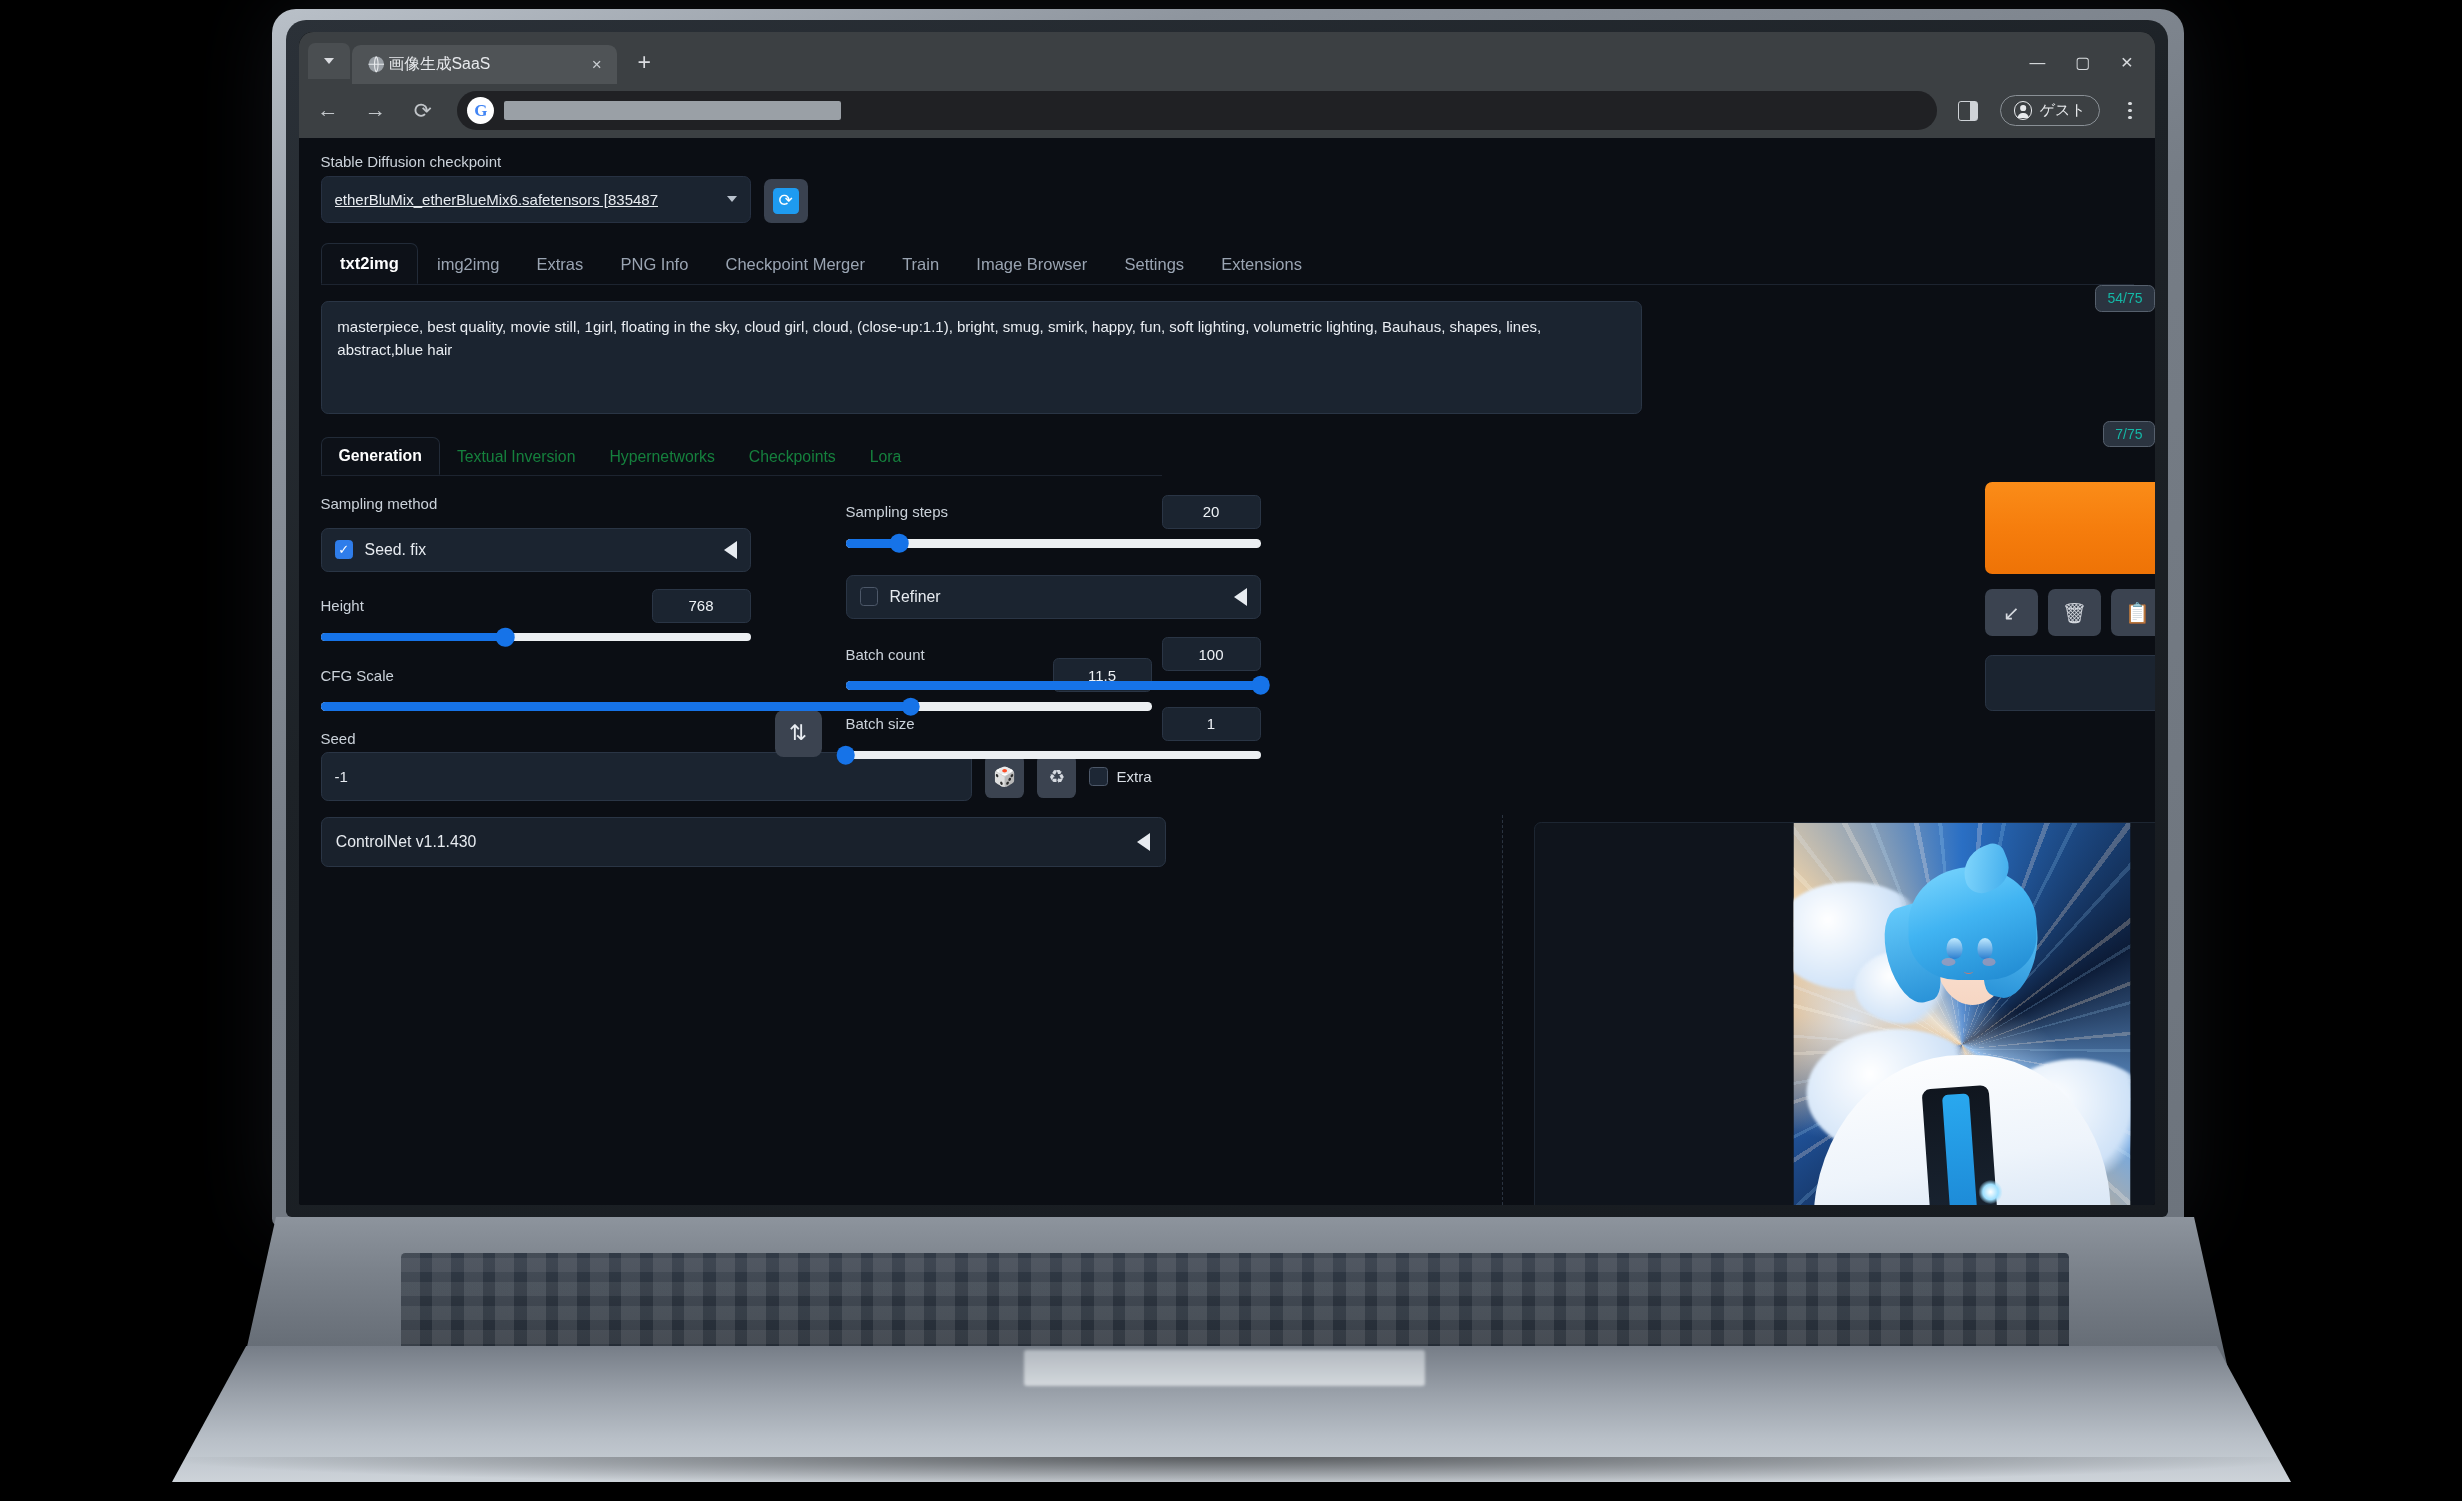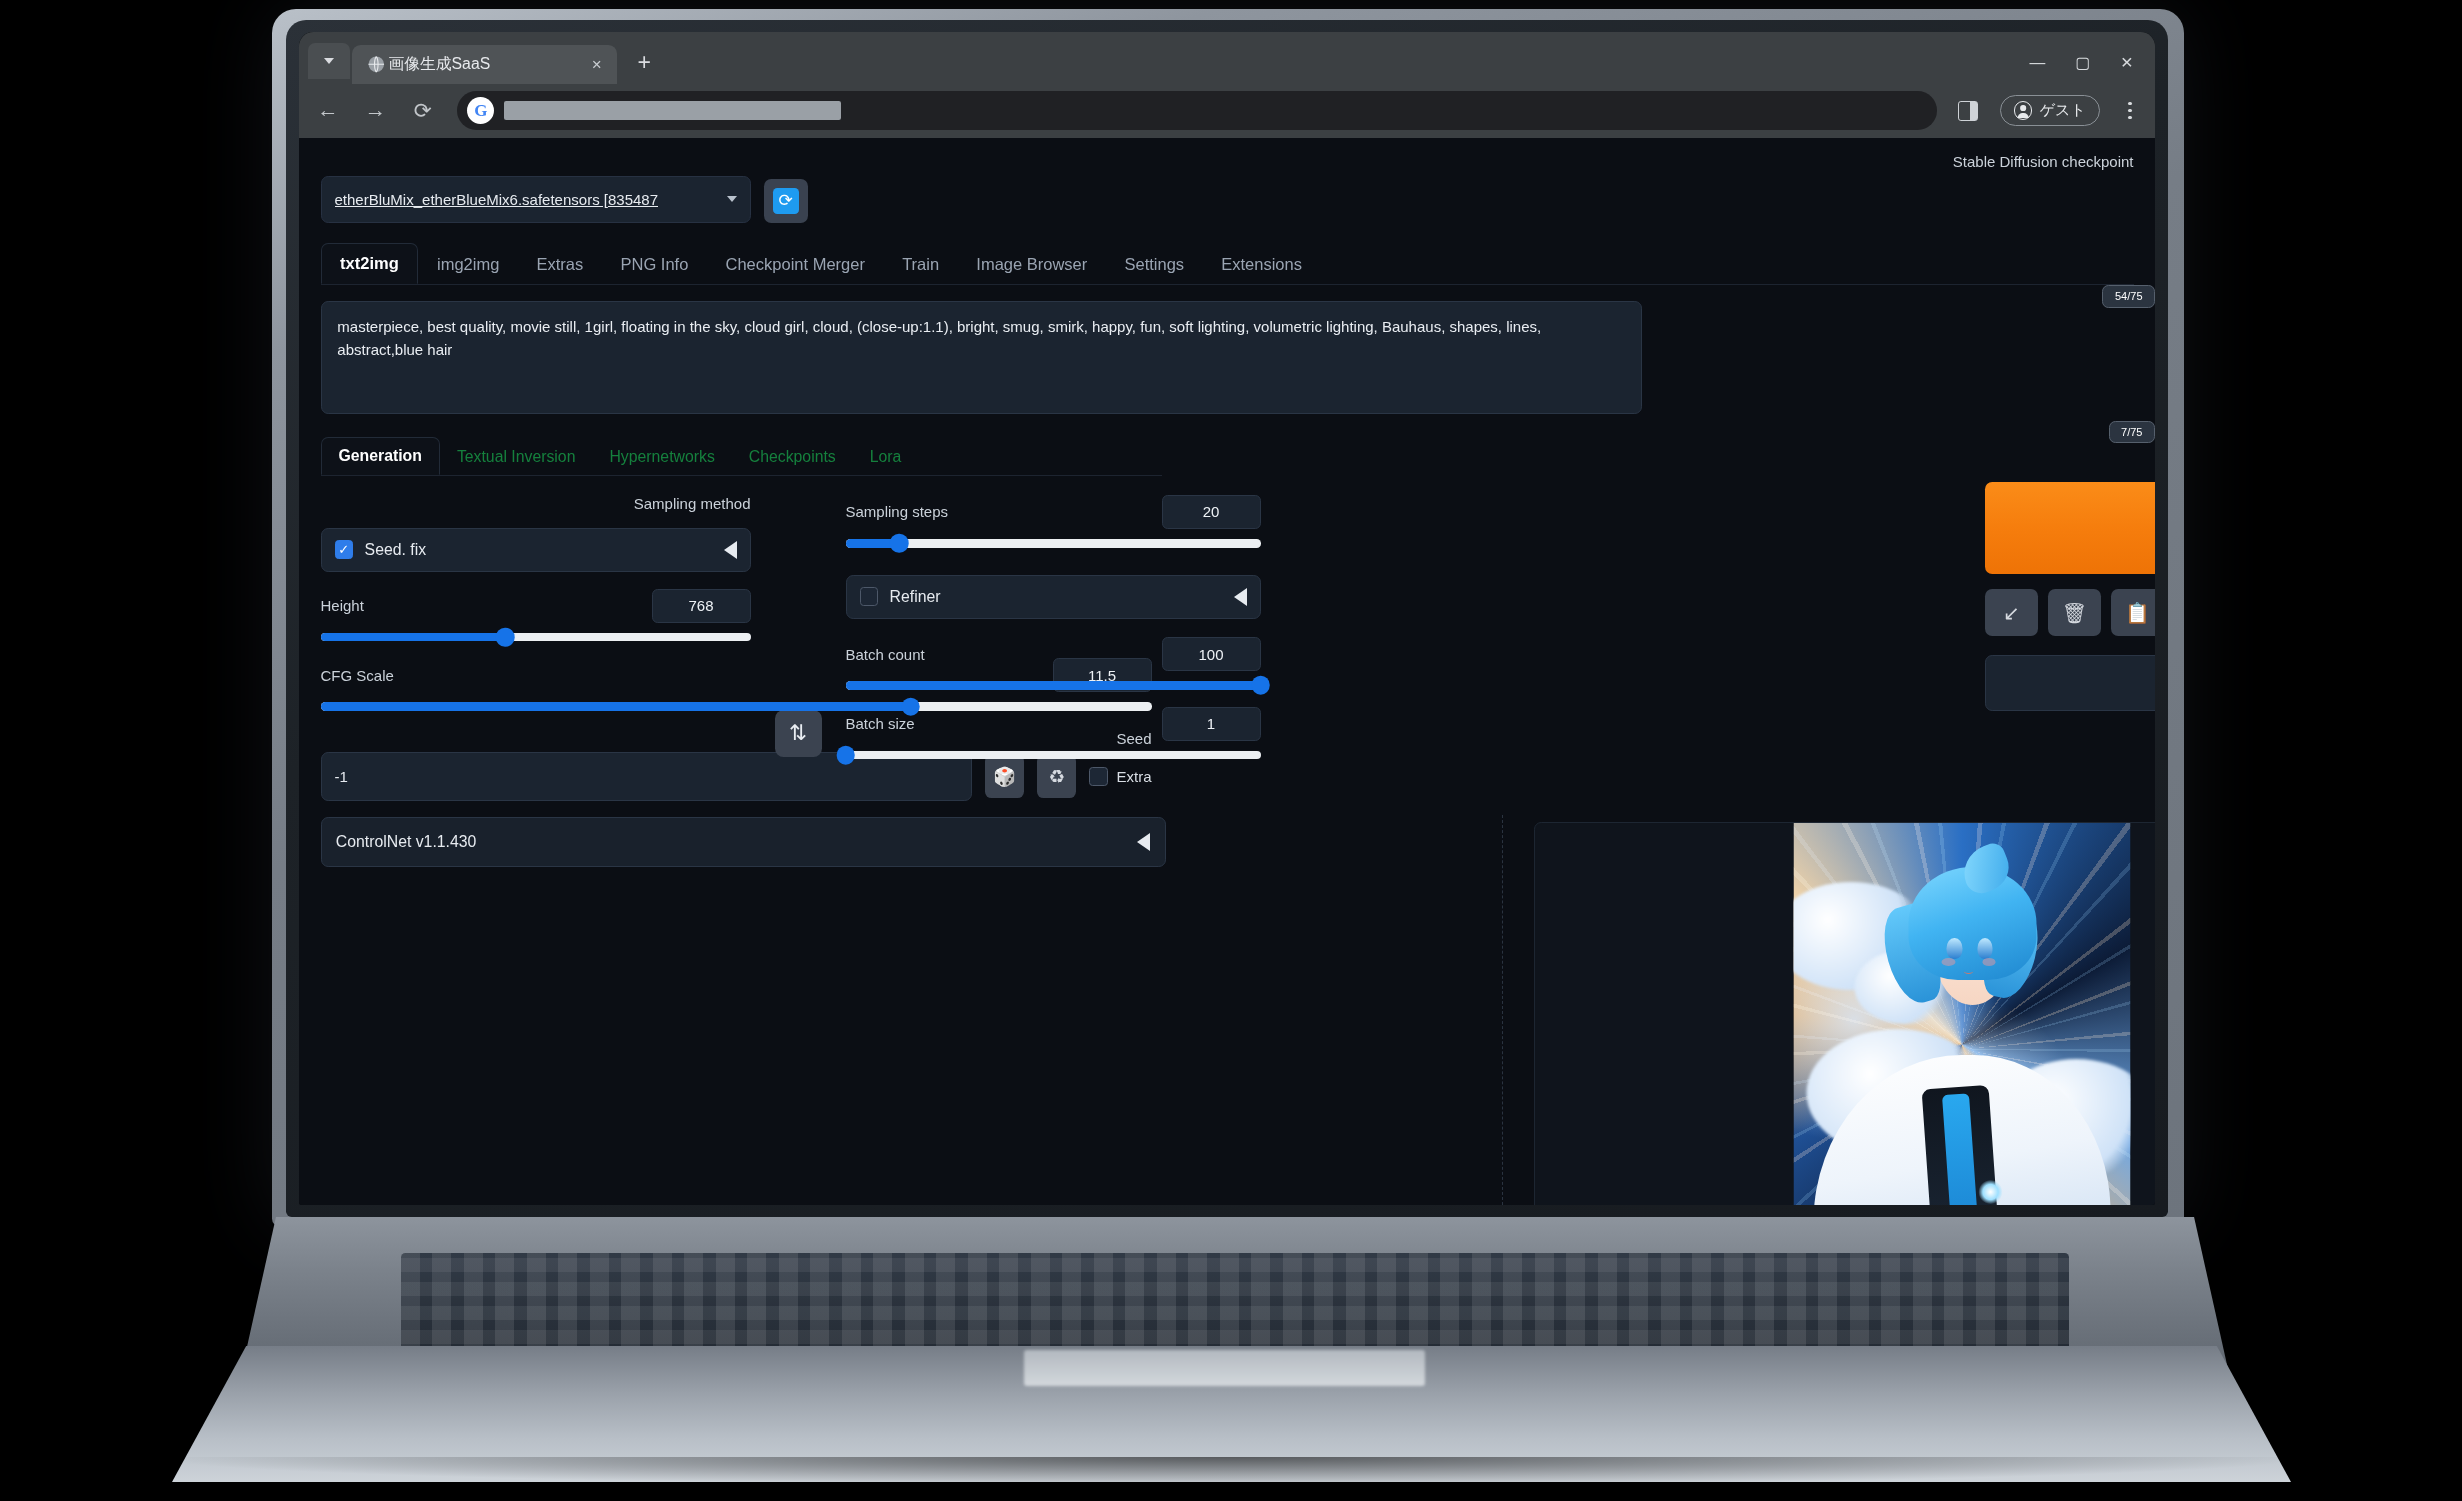--- a/index.html
+++ b/index.html
@@ -118,21 +118,21 @@
   }
   .pf-ic { width:18.6px;height:18.6px;border:1.8px solid #e8eaed;border-radius:50%; position:relative; }
   .pf-ic::before{content:"";position:absolute;left:50%;top:2.9px;transform:translateX(-50%);width:5.7px;height:5.7px;border-radius:50%;background:#e8eaed;}
   .pf-ic::after{content:"";position:absolute;left:50%;bottom:0.7px;transform:translateX(-50%);width:10.7px;height:5px;border-radius:5px 5px 0 0;background:#e8eaed;}
   .kebab { display:flex;flex-direction:column;gap:3.6px;padding:2.9px 7.2px; }
   .kebab i { width:3.6px;height:3.6px;border-radius:50%;background:#d7dadd; display:block;}
 
   
   #webui { flex:1; background:#0b0e14; overflow:hidden; position:relative; padding: 15.8px 21.5px 0 21.5px; color:#d6dae0; }
 
-  .lbl { font-size: 15px; color:#cbd2da; margin-bottom: 5.7px; display:block;text-align:right; }
+  .lbl { font-size: 15px; color:#cbd2da; margin-bottom: 5.7px; display:block; }
 
   .ckpt-row { display:flex; align-items:flex-end; gap: 13px; }
   .ckpt-select {
     width: 430px; height: 47px; background:#1b2430; border:0.7px solid #273142; border-radius: 7.2px;
     display:flex;align-items:center; padding: 0 13px; color:#e7ebf0; font-size: 15px;
     justify-content: space-between; gap:7.2px;
   }
   .ckpt-name { overflow:hidden; white-space:nowrap; text-overflow: clip; text-decoration: underline; }
   .caret { width:0;height:0;border-left:5.7px solid transparent;border-right:5.7px solid transparent;border-top:6.4px solid #b9c2cd; }
   .refresh-btn {
@@ -150,21 +150,21 @@
 
   .prompt-wrap { position: relative; margin-top: 15.8px; }
   .ta {
     width: 1321px; background:#1b2430; border:0.7px solid #2a3545; border-radius: 7.2px;
     color:#e9edf2; font-size: 15px; line-height: 1.55; padding: 13px 15.8px;
   }
   .ta.pos { height: 113px; }
   .ta.neg { height: 106px; margin-top: 17px; }
   .counter {
     position:absolute; background:#2b3440; border:1.4px solid #56606d; border-radius: 6.4px;
-    color:#ffffff; font-size: 11px; padding: 4.3px 11.5px;
+    color:#14b8a6; font-size: 14px; padding: 4.3px 11.5px;
   }
   #cnt-pos { right: -21.5px; top: -15.8px; }
   #cnt-neg { right: -21.5px; top: 120px; }
 
   .right-col { position:absolute; left: 1686px; top: 344px; width: 426px; }
   .gen-btn {
     width: 100%; height: 92px; border-radius: 7.2px;
     background: linear-gradient(180deg,#fb8c18 0%, #f57c0c 55%, #ee7306 100%);
     color:#fff; font-size: 18.6px; font-weight:700;
     display:flex;align-items:center;justify-content:center;

